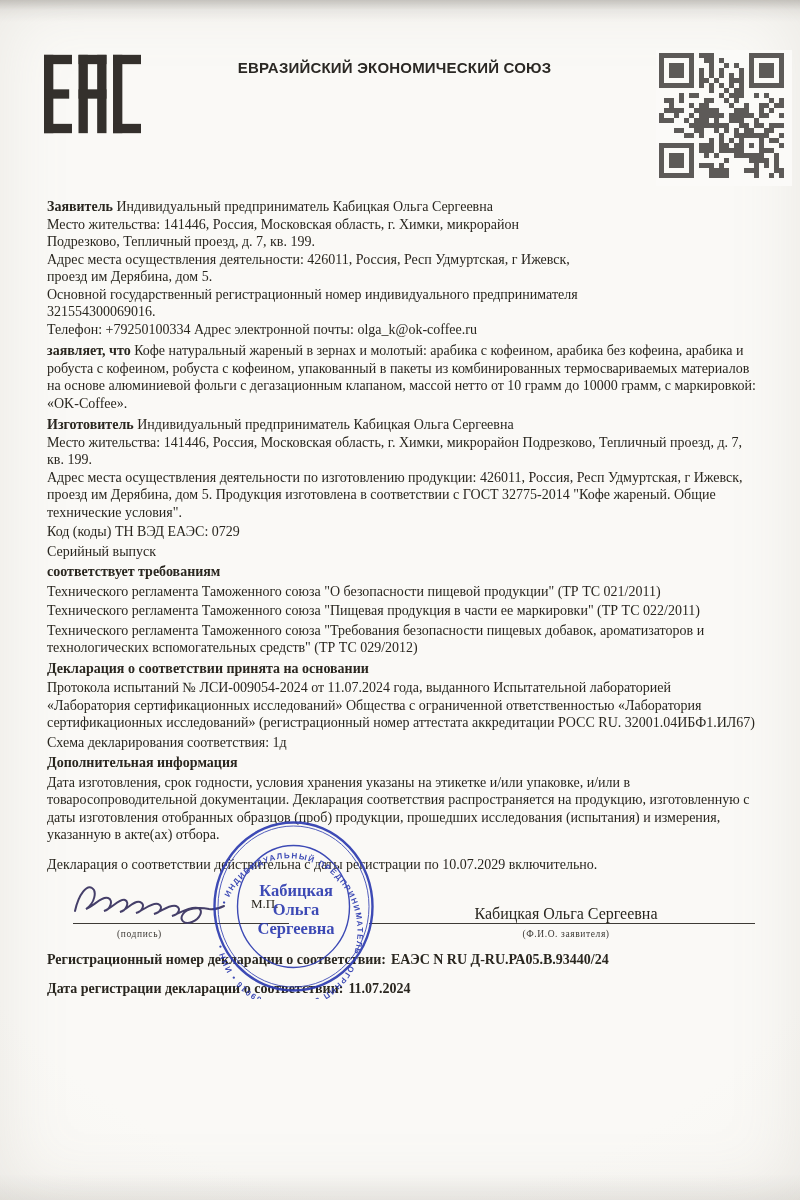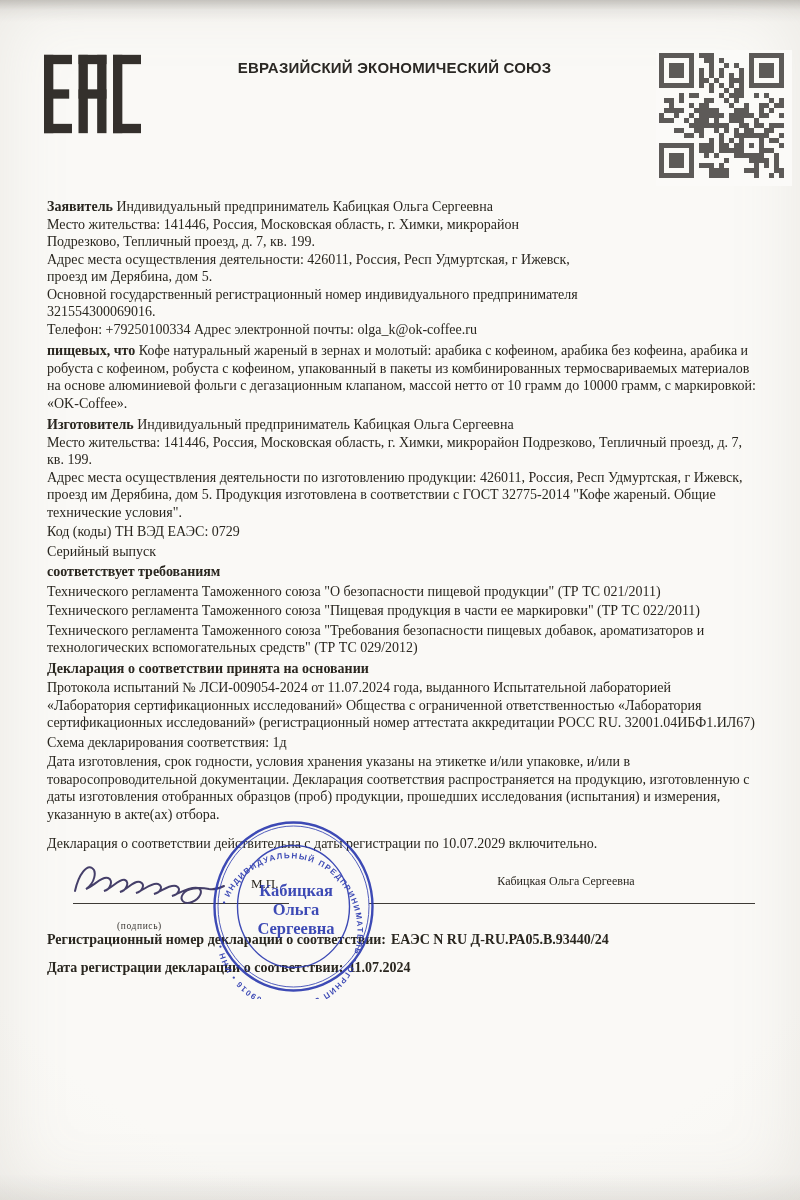--- a/index.html
+++ b/index.html
@@ -23,25 +23,25 @@
   .content p{margin:0 0 2px;}
   .pre{white-space:pre-line;}
   b{font-weight:bold;}
   .bh{font-weight:bold;margin:3px 0 2px !important;}
   .gap{margin-top:4px !important;}
   .validity{font-weight:normal;margin:12px 0 0 !important;}
   .sigrow{position:relative;height:66px;margin-top:6px;}
   .handsign{position:absolute;left:22px;top:0;width:160px;height:46px;z-index:2;}
   .sline{position:absolute;left:26px;top:44px;width:216px;border-top:1px solid #3e3b36;}
   .fline{position:absolute;left:322px;top:44px;width:386px;border-top:1px solid #3e3b36;}
-  .sublabel{position:absolute;top:59px;font-size:9.5px;color:#3a3733;letter-spacing:.6px;}
+  .sublabel{position:absolute;top:47px;font-size:9.5px;color:#3a3733;letter-spacing:.6px;}
   .sub-sign{left:70px;}
   .sub-fio{left:330px;width:378px;text-align:center;}
   .mp{position:absolute;left:204px;top:16px;font-size:13px;z-index:1;}
-  .fio-name{position:absolute;left:330px;top:14px;width:378px;text-align:center;font-size:12px;}
+  .fio-name{position:absolute;left:330px;top:26px;width:378px;text-align:center;font-size:16px;}
   .regline{font-weight:bold;margin:6px 0 0 !important;}
   .regline2{font-weight:bold;margin:11px 0 0 !important;}
   .regval{margin-left:5px;}
   .stamp{position:absolute;left:206px;top:814px;width:175px;height:185px;z-index:6;opacity:.92;}
   .stamp text{font-family:"Liberation Sans",sans-serif;}
   .stamp .center-t{font-family:"Liberation Serif",serif;font-weight:bold;font-size:16.5px;}
   .ring-t{font-size:8px;font-weight:bold;letter-spacing:1.4px;}
 </style>
 </head>
 <body>
@@ -388,53 +388,55 @@
 
     <p><b>Заявитель</b><span class="pre"> Индивидуальный предприниматель Кабицкая Ольга Сергеевна
 Место жительства: 141446, Россия, Московская область, г. Химки, микрорайон
 Подрезково, Тепличный проезд, д. 7, кв. 199.
 Адрес места осуществления деятельности: 426011, Россия, Респ Удмуртская, г Ижевск,
 проезд им Дерябина, дом 5.
 Основной государственный регистрационный номер индивидуального предпринимателя
 321554300069016.
 Телефон: +79250100334 Адрес электронной почты: olga_k@ok-coffee.ru</span></p>
 
-    <p class="gap"><b>пищевых, что</b><span class="pre"> Кофе натуральный жареный в зернах и молотый: арабика с кофеином, арабика без кофеина, арабика и робуста с кофеином, робуста с кофеином, упакованный в пакеты из комбинированных термосвариваемых материалов на основе алюминиевой фольги с дегазационным клапаном, массой нетто от 10 грамм до 10000 грамм, с маркировкой: «OK-Coffee».</span></p>
+    <p class="gap"><b>заявляет, что</b><span class="pre"> Кофе натуральный жареный в зернах и молотый: арабика с кофеином, арабика без кофеина, арабика и робуста с кофеином, робуста с кофеином, упакованный в пакеты из комбинированных термосвариваемых материалов на основе алюминиевой фольги с дегазационным клапаном, массой нетто от 10 грамм до 10000 грамм, с маркировкой: «OK-Coffee».</span></p>
 
     <p class="gap"><b>Изготовитель</b><span class="pre"> Индивидуальный предприниматель Кабицкая Ольга Сергеевна
 Место жительства: 141446, Россия, Московская область, г. Химки, микрорайон Подрезково, Тепличный проезд, д. 7, кв. 199.
 Адрес места осуществления деятельности по изготовлению продукции: 426011, Россия, Респ Удмуртская, г Ижевск, проезд им Дерябина, дом 5. Продукция изготовлена в соответствии с ГОСТ 32775-2014 "Кофе жареный. Общие технические условия".</span></p>
 
     <p>Код (коды) ТН ВЭД ЕАЭС: 0729</p>
     <p>Серийный выпуск</p>
 
     <p class="bh">соответствует требованиям</p>
     <p>Технического регламента Таможенного союза "О безопасности пищевой продукции" (ТР ТС 021/2011)</p>
     <p>Технического регламента Таможенного союза "Пищевая продукция в части ее маркировки" (ТР ТС 022/2011)</p>
     <p>Технического регламента Таможенного союза "Требования безопасности пищевых добавок, ароматизаторов и технологических вспомогательных средств" (ТР ТС 029/2012)</p>
 
     <p class="bh">Декларация о соответствии принята на основании</p>
     <p>Протокола испытаний № ЛСИ-009054-2024 от 11.07.2024 года, выданного Испытательной лабораторией «Лаборатория сертификационных исследований» Общества с ограниченной ответственностью «Лаборатория сертификационных исследований» (регистрационный номер аттестата аккредитации РОСС RU. 32001.04ИБФ1.ИЛ67)</p>
     <p>Схема декларирования соответствия: 1д</p>
 
+    <p class="bh">Дополнительная информация</p>
     <p>Дата изготовления, срок годности, условия хранения указаны на этикетке и/или упаковке, и/или в товаросопроводительной документации. Декларация соответствия распространяется на продукцию, изготовленную с даты изготовления отобранных образцов (проб) продукции, прошедших исследования (испытания) и измерения, указанную в акте(ах) отбора.</p>
 
     <p class="validity">Декларация о соответствии действительна с даты регистрации по 10.07.2029 включительно.</p>
 
     <div class="sigrow">
       <svg class="handsign" viewBox="0 0 160 46" aria-hidden="true">
         <g fill="none" stroke="#453f69" stroke-width="2" stroke-linecap="round">
           <path d="M6,32 C10,14 18,6 23,9 C28,12 26,24 17,30 C26,26 33,17 39,19 C45,21 41,31 35,32 C43,29 51,19 56,21 C61,23 57,32 51,33 C59,30 65,21 71,23 C77,25 73,33 67,34 C75,31 83,23 89,25 C95,27 91,34 85,35 C93,32 101,25 107,27 C113,29 109,36 103,37 C111,34 121,27 129,29 C135,31 131,40 123,43 C115,46 110,41 114,35 C118,29 130,28 140,30 C146,31 151,29 155,27"></path>
         </g>
       </svg>
       <div class="sline"></div>
       <div class="sublabel sub-sign">(подпись)</div>
       <div class="mp">М.П.</div>
       <div class="fio-name">Кабицкая Ольга Сергеевна</div>
       <div class="fline"></div>
+      <div class="sublabel sub-fio">(Ф.И.О. заявителя)</div>
     </div>
 
     <p class="regline"><span>Регистрационный номер декларации о соответствии:</span><span class="regval">ЕАЭС N RU Д-RU.РА05.В.93440/24</span></p>
     <p class="regline2"><span>Дата регистрации декларации о соответствии:</span><span class="regval">11.07.2024</span></p>
 
   </div>
 
   <svg class="stamp" viewBox="0 0 175 185" aria-hidden="true">
     <defs>
       <path id="ringPath" d="M19.5,92.5 A68,73 0 1 1 19.4,92.8" fill="none"></path>

